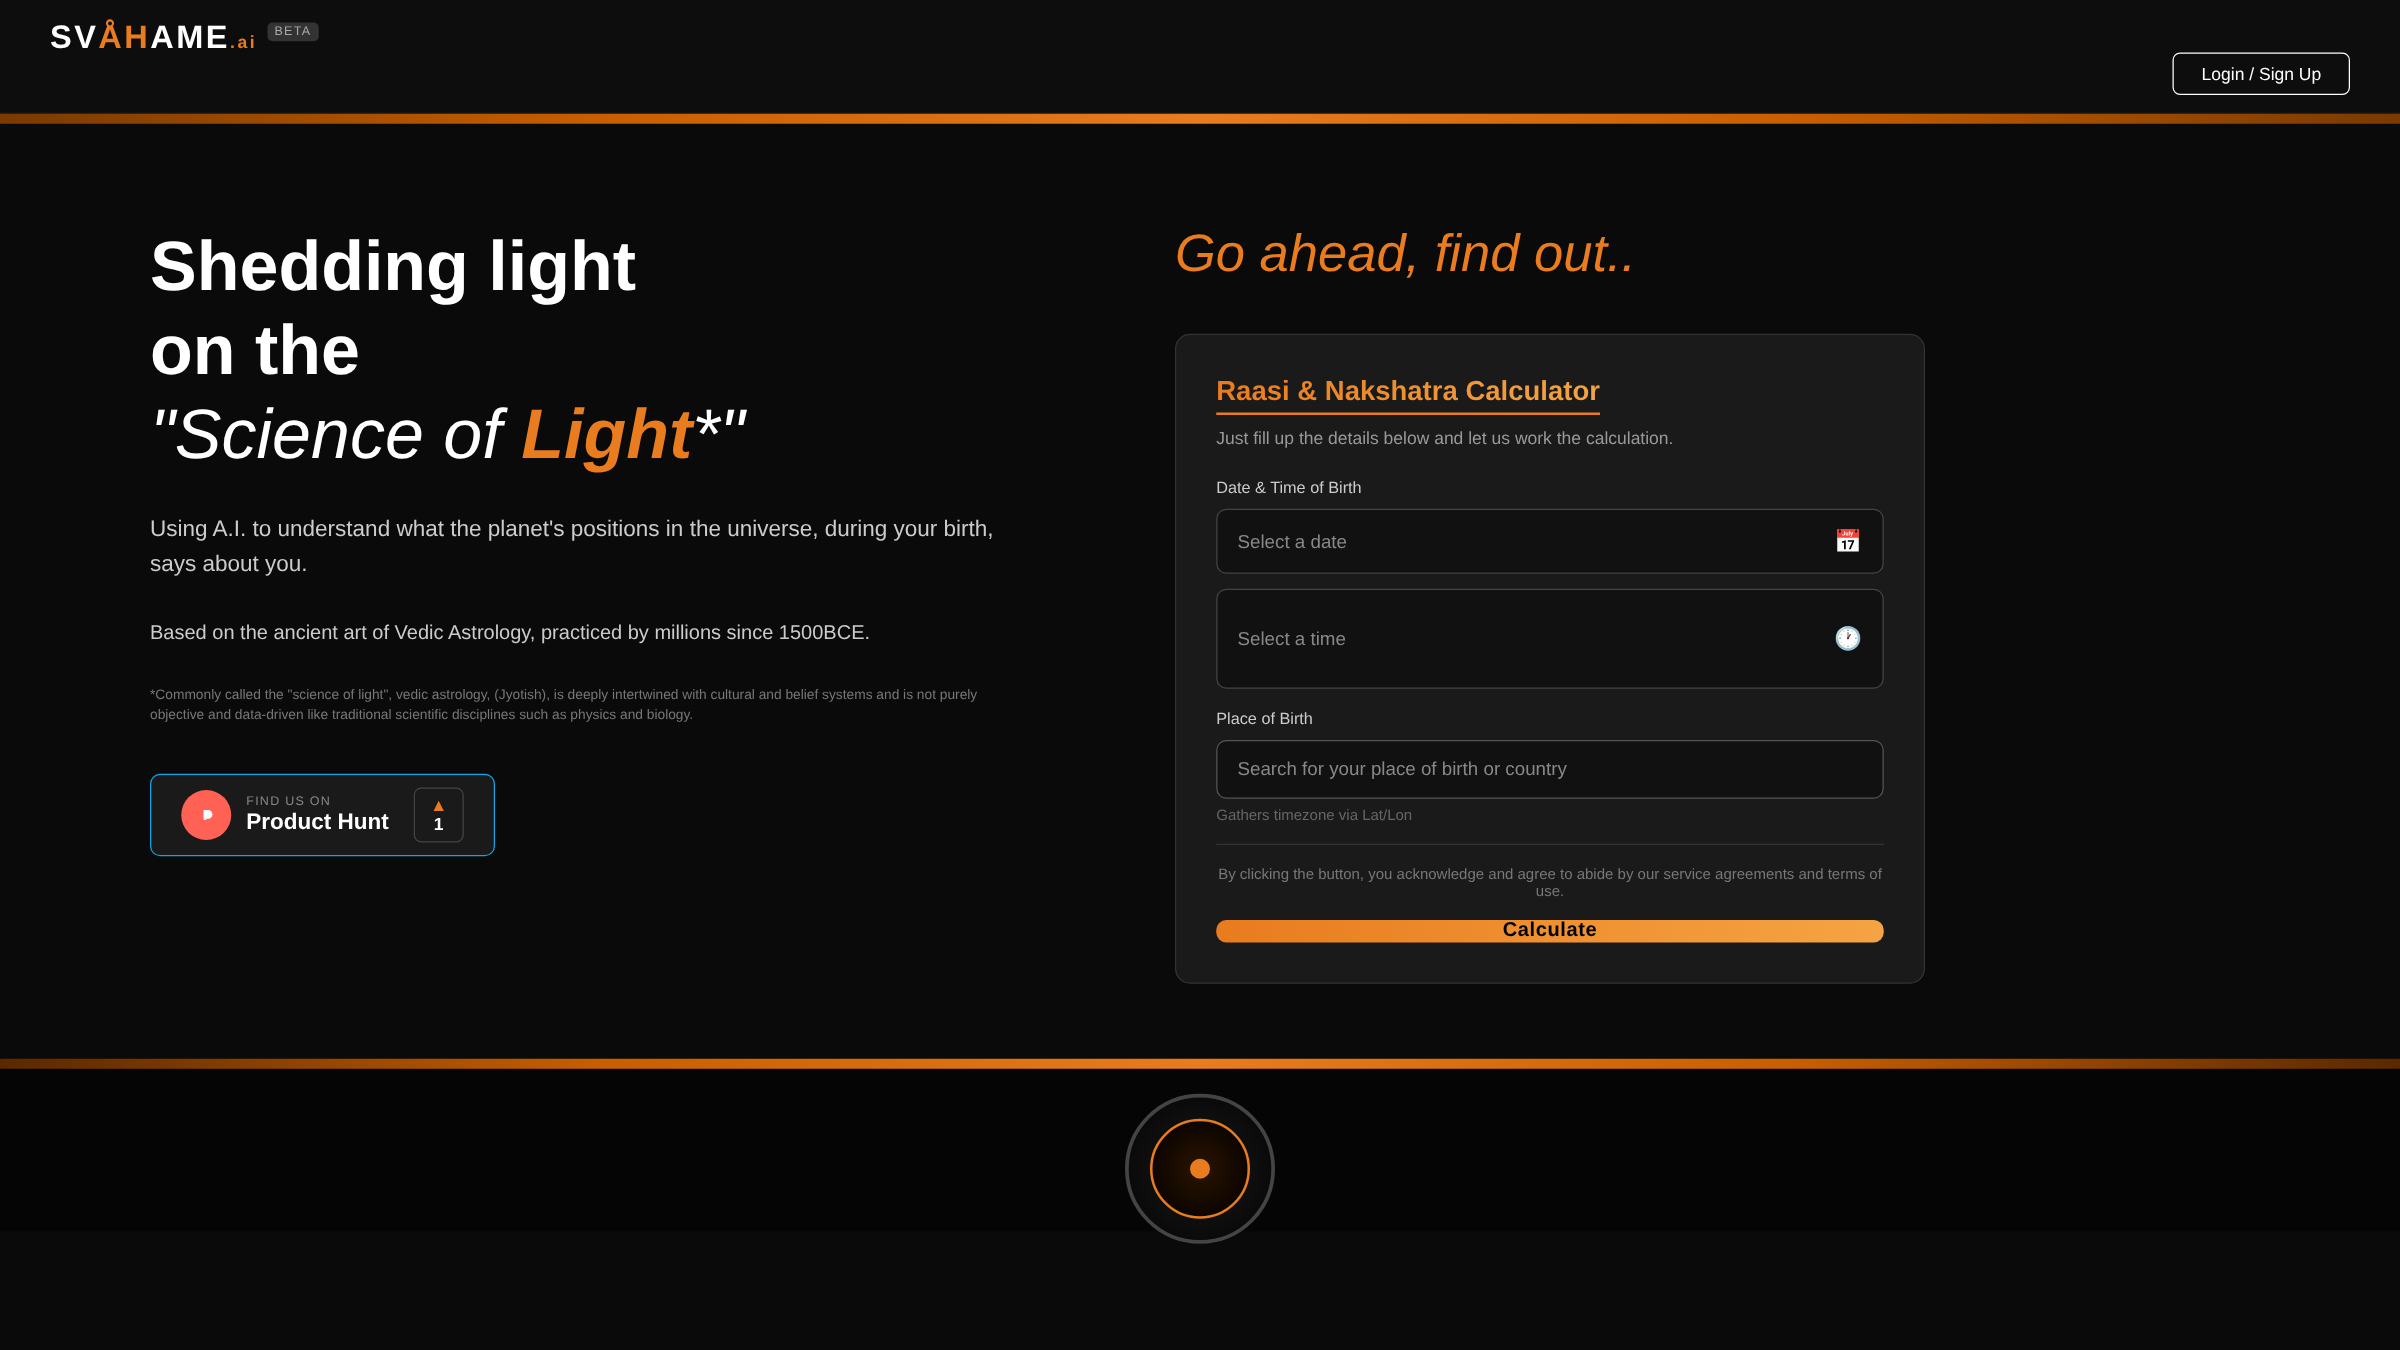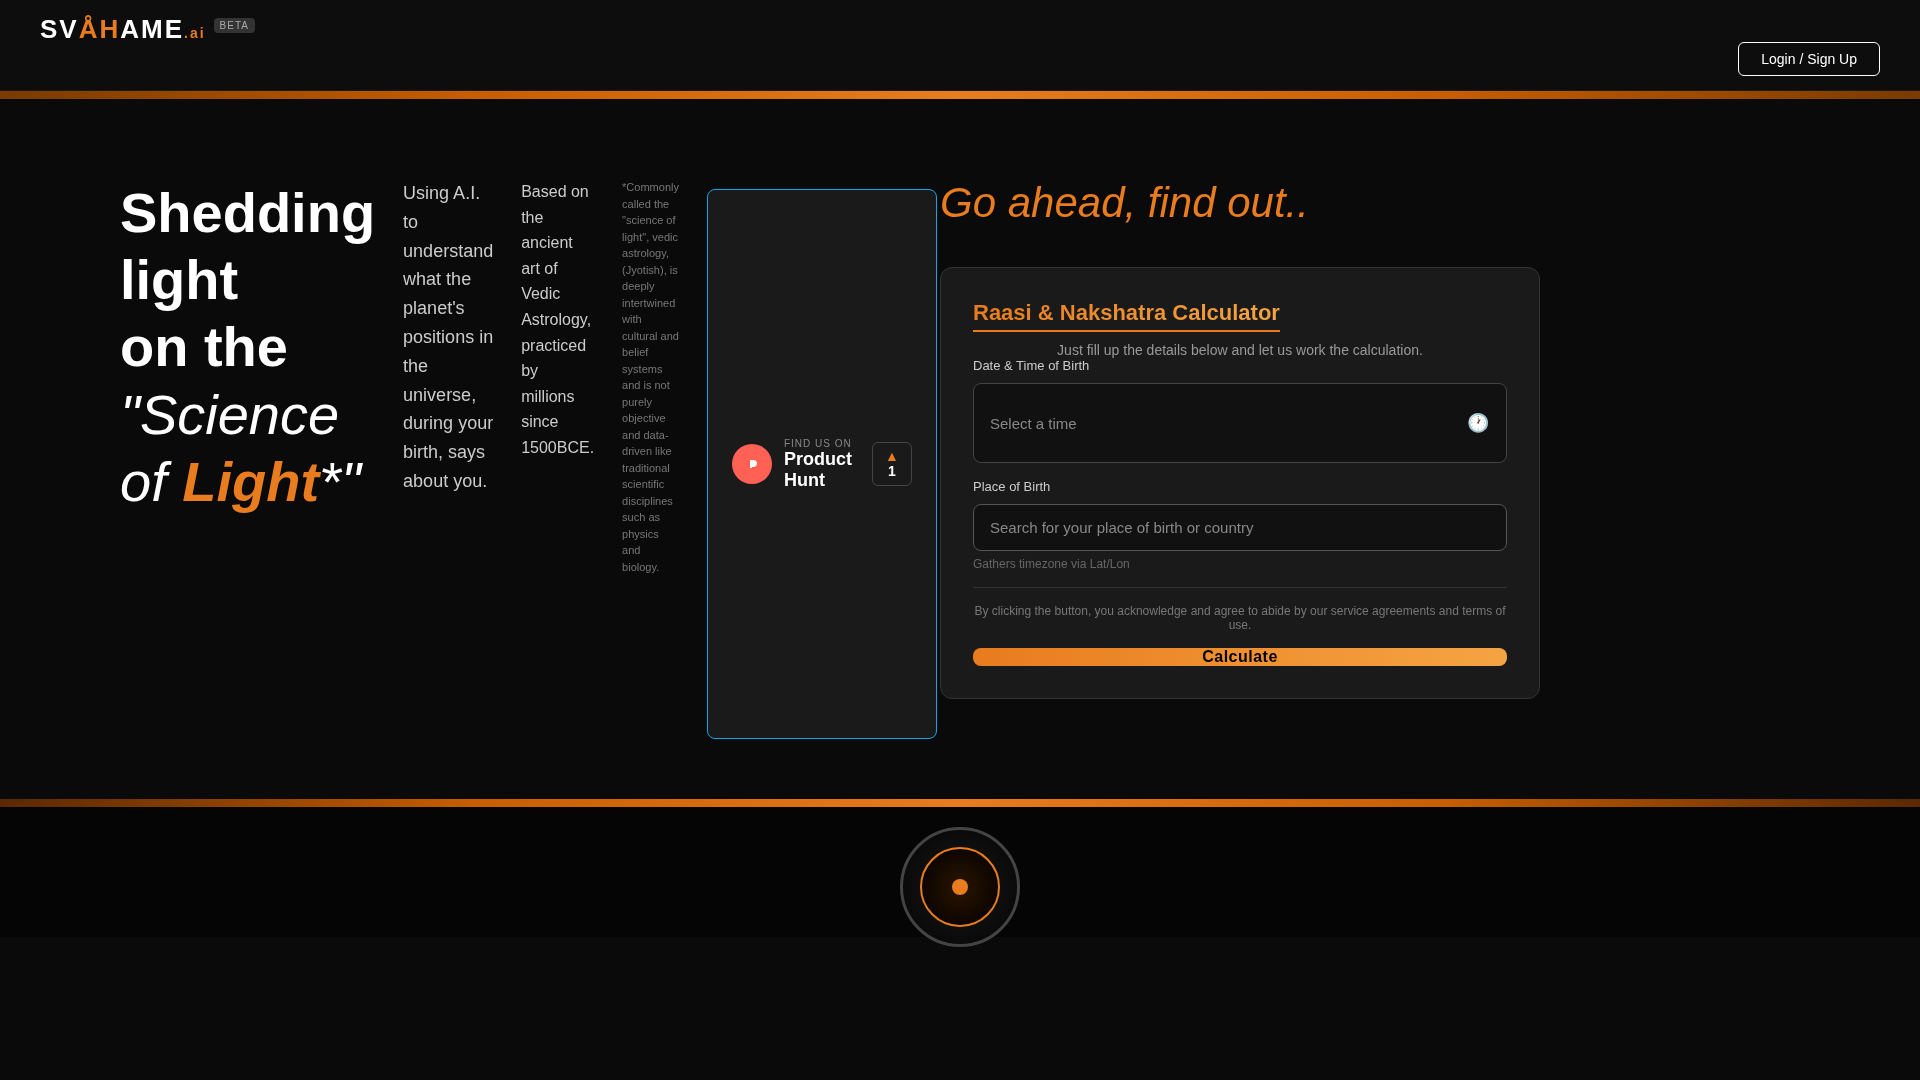--- a/index.html
+++ b/index.html
@@ -76,21 +76,21 @@
       padding: 80px 120px 60px 120px;
       gap: 60px;
       min-height: 700px;
     }
 
     
     .left-section {
       flex: 1;
       max-width: 760px;
       display: flex;
-      flex-direction: row;
+      flex-direction: column;
       gap: 28px;
     }
 
     .hero-heading {
       font-size: 56px;
       font-weight: 700;
       line-height: 1.2;
       color: #ffffff;
     }
 
@@ -228,21 +228,21 @@
       background-clip: text;
       margin-bottom: 10px;
       display: inline-block;
       border-bottom: 2px solid #e87c1e;
       padding-bottom: 4px;
     }
 
     .calc-subtitle {
       font-size: 14px;
       color: #999999;
-      text-align: center;
+      margin-bottom: 24px;
     }
 
     .form-label {
       font-size: 13px;
       color: #cccccc;
       margin-bottom: 10px;
       display: block;
     }
 
     .input-icon {
@@ -440,20 +440,24 @@
   <div class="right-section">
     <h2 class="go-ahead-title">Go ahead, find out..</h2>
 
     <div class="calculator-card">
       <span class="calc-title">Raasi &amp; Nakshatra Calculator</span>
       <p class="calc-subtitle">Just fill up the details below and let us work the calculation.</p>
 
       
       <label class="form-label">Date &amp; Time of Birth</label>
 
+      <div class="date-field">
+        <span class="placeholder-text">Select a date</span>
+        <span class="input-icon">📅</span>
+      </div>
 
       <div class="time-field">
         <span class="placeholder-text">Select a time</span>
         <span class="input-icon">🕐</span>
       </div>
 
       
       <label class="form-label">Place of Birth</label>
 
       <div class="place-field">

